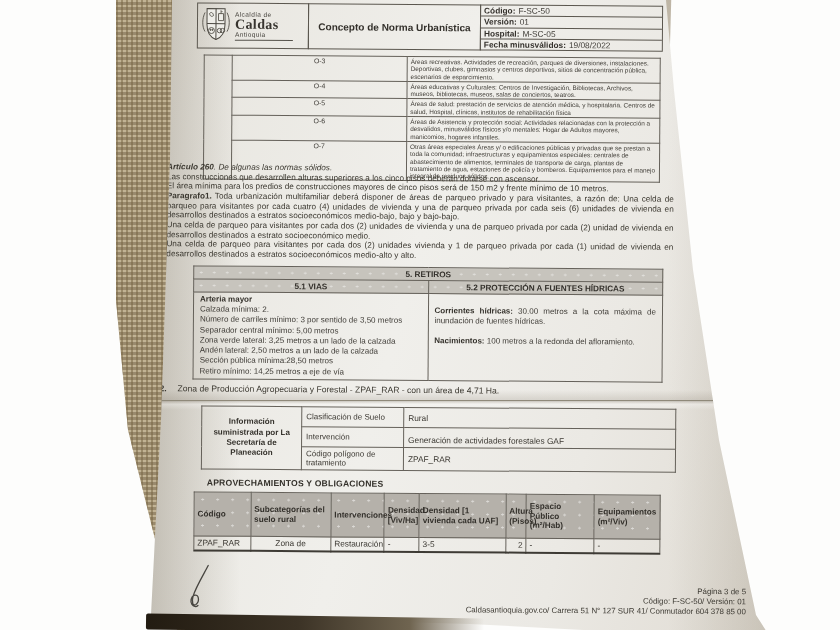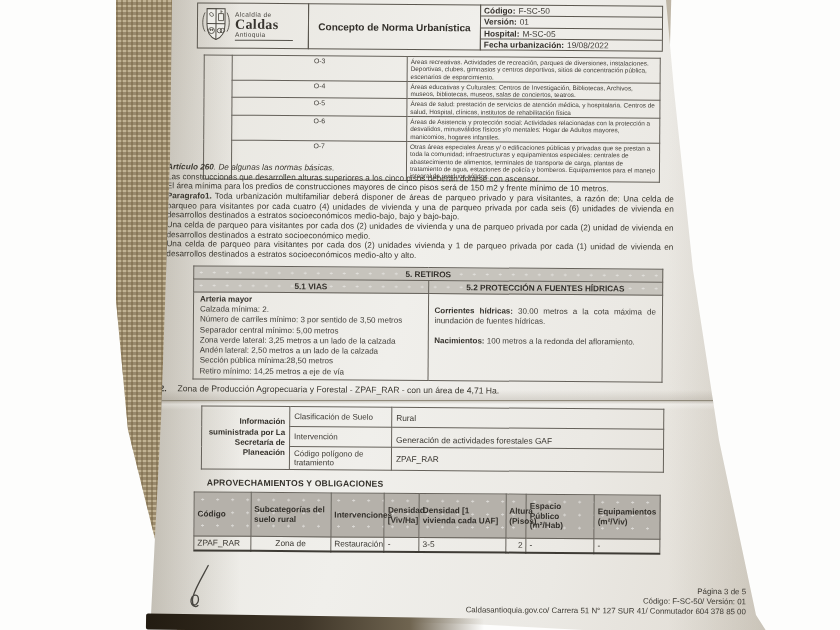--- a/index.html
+++ b/index.html
@@ -97,21 +97,21 @@
   .hid-par2{margin-top:10px;}
 
   
   .zone{left:160px;top:385px;font-size:8.6px;color:#3a372f;display:flex;}
   .zone-num{font-weight:bold;width:18px;}
 
   
   .info{left:202px;top:407px;}
   .info table{width:454px;table-layout:fixed;}
   .info td{font-size:8px;padding:2px 4px;vertical-align:middle;color:#3c3933;}
-  .info .src{width:88px;text-align:right;font-weight:bold;line-height:1.3;color:#33302a;}
+  .info .src{width:100px;text-align:center;font-weight:bold;line-height:1.3;color:#33302a;}
   .info .attr{width:102px;}
   .info .val{width:272px;font-size:8.3px;}
   .info tr{height:20px;}
   .vbottom{vertical-align:bottom !important;}
 
   
   .aprov-title{left:208px;top:479px;font-weight:bold;font-size:8.6px;color:#33302a;letter-spacing:.2px;}
   .aprov{left:195px;top:493px;}
   .aprov table{width:467px;table-layout:fixed;}
   .aprov th{
@@ -179,21 +179,21 @@
         </div>
         <div class="meta-row">
           <span class="meta-label">Versión:</span>
           <span>01</span>
         </div>
         <div class="meta-row">
           <span class="meta-label">Hospital:</span>
           <span>M-SC-05</span>
         </div>
         <div class="meta-row">
-          <span class="meta-label">Fecha urbanización:</span>
+          <span class="meta-label">Fecha minusválidos:</span>
           <span>19/08/2022</span>
         </div>
       </div>
     </div>
 
     <div class="abs uses">
       <table>
         <tbody>
             <tr>
           <td class="spacer-col" rowspan="5"></td>
@@ -214,21 +214,21 @@
         </tr>
         <tr>
           <td class="code-col" style="height:38px">O-7</td>
           <td class="desc-col">Otras áreas especiales Áreas y/ o edificaciones públicas y privadas que se prestan a toda la comunidad; infraestructuras y equipamientos especiales: centrales de abastecimiento de alimentos, terminales de transporte de carga, plantas de tratamiento de agua, estaciones de policía y bomberos. Equipamientos para el manejo integral de residuos sólidos.</td>
         </tr>
       </tbody>
         </table>
     </div>
 
     <div class="abs article">
-      <div><span class="lead-bi">Artículo 260</span><span class="it">. De algunas las normas básicas.</span></div>
+      <div><span class="lead-bi">Artículo 260</span><span class="it">. De algunas las normas sólidos.</span></div>
       <div>Las construcciones que desarrollen alturas superiores a los cinco pisos deberán dotarse con ascensor.</div>
       <div>El área mínima para los predios de construcciones mayores de cinco pisos será de 150 m2 y frente mínimo de 10 metros.</div>
       <div class="just"><span class="lead-b">Paragrafo1.</span><span>Toda urbanización multifamiliar deberá disponer de áreas de parqueo privado y para visitantes, a razón de: Una celda de parqueo para visitantes por cada cuatro (4) unidades de vivienda y una de parqueo privada por cada seis (6) unidades de vivienda en desarrollos destinados a estratos socioeconómicos medio-bajo, bajo y bajo-bajo.</span></div>
       <div class="just">Una celda de parqueo para visitantes por cada dos (2) unidades de vivienda y una de parqueo privada por cada (2) unidad de vivienda en desarrollos destinados a estrato socioeconómico medio.</div>
       <div class="just">Una celda de parqueo para visitantes por cada dos (2) unidades vivienda y 1 de parqueo privada por cada (1) unidad de vivienda en desarrollos destinados a estratos socioeconómicos medio-alto y alto.</div>
     </div>
 
     <div class="abs retiros">
       <table>
         <tbody>

